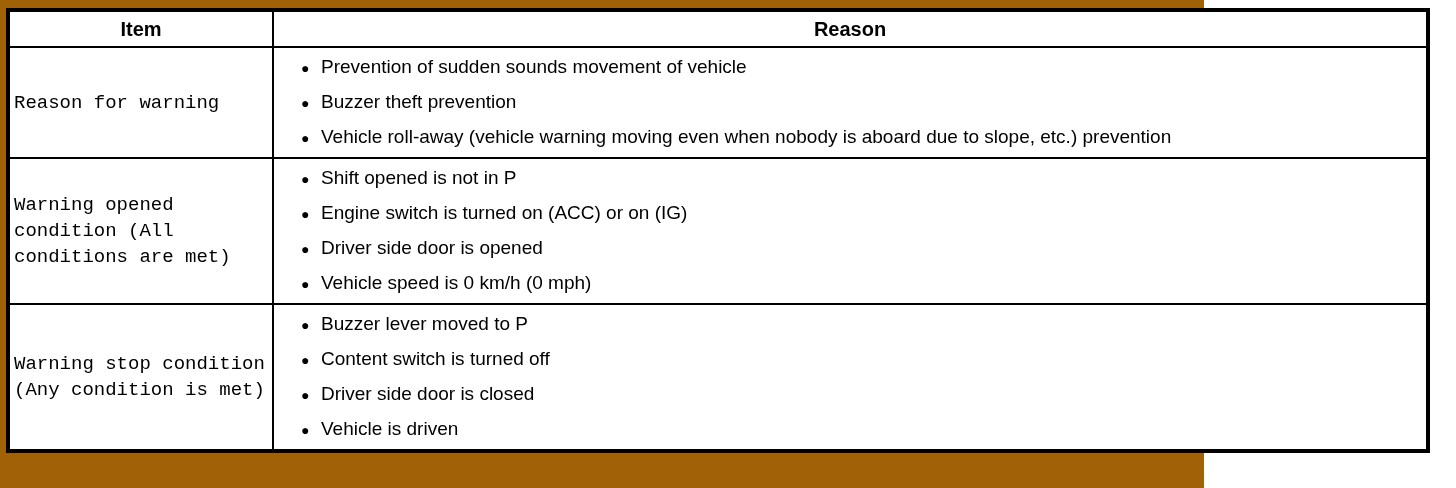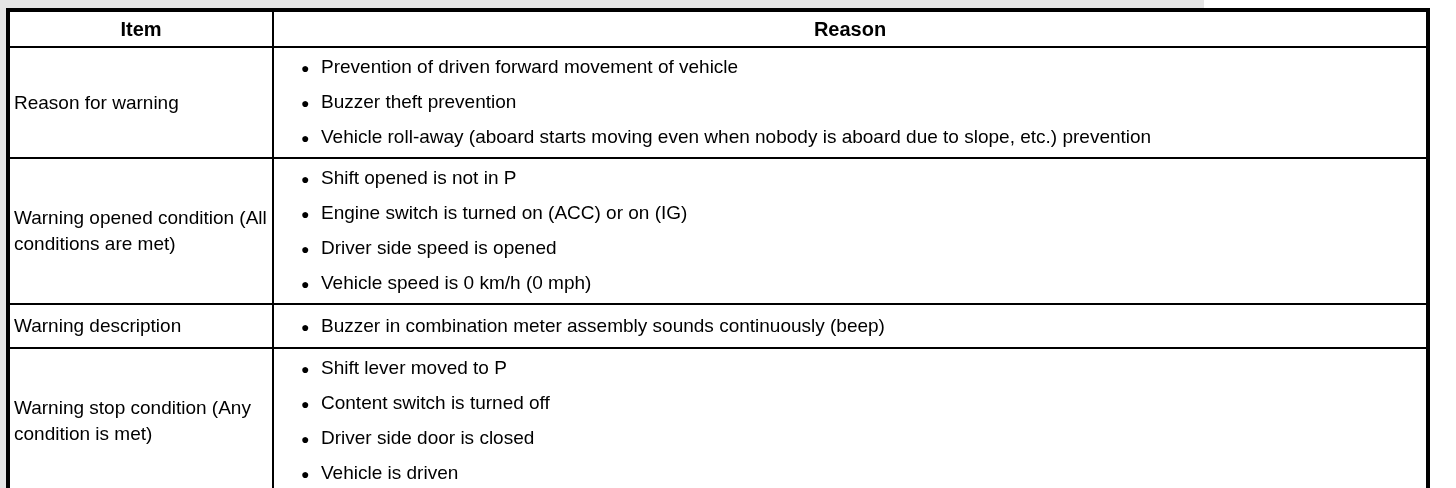--- a/index.html
+++ b/index.html
@@ -5,21 +5,21 @@
   html, body {
     margin: 0;
     padding: 0;
     background: #ffffff;
     font-family: "Liberation Sans", sans-serif;
     color: #000000;
   }
   .page {
     width: 1204px;
     height: 488px;
-    background: #e5e5e5;
+    background: #a16207;
     box-sizing: border-box;
     padding: 8px 6px;
   }
   table.warning-table {
     border-collapse: collapse;
     table-layout: fixed;
     width: 1424px;
     background: #ffffff;
   }
   table.warning-table col.col-item { width: 265px; }
@@ -40,20 +40,21 @@
   }
   tbody tr:nth-child(1) { height: 110px; }
   tbody tr:nth-child(2) { height: 136px; }
   tbody tr:nth-child(3) { height: 44px; }
   tbody tr:nth-child(4) { height: 136px; }
   td.item-cell {
     vertical-align: middle;
     font-size: 19px;
     line-height: 26px;
     padding: 2px 0 2px 4px;
+    font-family: Liberation Mono, monospace;
   }
   td.content-cell {
     vertical-align: middle;
     padding: 2px 4px 2px 27px;
   }
   ul.bullet-list {
     list-style: none;
     margin: 0;
     padding: 0;
   }
@@ -84,74 +85,63 @@
         <th>Reason</th>
       </tr>
     </thead>
     <tbody>
         <tr>
           <td class="item-cell">Reason for warning</td>
           <td class="content-cell">
             <ul class="bullet-list">
               <li>
                 <span class="bullet">●</span>
-                <span>Prevention of driven forward movement of vehicle</span>
+                <span>Prevention of sudden sounds movement of vehicle</span>
               </li>
               <li>
                 <span class="bullet">●</span>
                 <span>Buzzer theft prevention</span>
               </li>
               <li>
                 <span class="bullet">●</span>
-                <span>Vehicle roll-away (aboard starts moving even when nobody is aboard due to slope, etc.) prevention</span>
+                <span>Vehicle roll-away (vehicle warning moving even when nobody is aboard due to slope, etc.) prevention</span>
               </li>
             </ul>
           </td>
         </tr>
         <tr>
           <td class="item-cell">Warning opened condition (All conditions are met)</td>
           <td class="content-cell">
             <ul class="bullet-list">
               <li>
                 <span class="bullet">●</span>
                 <span>Shift opened is not in P</span>
               </li>
               <li>
                 <span class="bullet">●</span>
                 <span>Engine switch is turned on (ACC) or on (IG)</span>
               </li>
               <li>
                 <span class="bullet">●</span>
-                <span>Driver side speed is opened</span>
+                <span>Driver side door is opened</span>
               </li>
               <li>
                 <span class="bullet">●</span>
                 <span>Vehicle speed is 0 km/h (0 mph)</span>
-              </li>
-            </ul>
-          </td>
-        </tr>
-        <tr>
-          <td class="item-cell">Warning description</td>
-          <td class="content-cell">
-            <ul class="bullet-list">
-              <li>
-                <span class="bullet">●</span>
-                <span>Buzzer in combination meter assembly sounds continuously (beep)</span>
               </li>
             </ul>
           </td>
         </tr>
         <tr>
           <td class="item-cell">Warning stop condition (Any condition is met)</td>
           <td class="content-cell">
             <ul class="bullet-list">
               <li>
                 <span class="bullet">●</span>
-                <span>Shift lever moved to P</span>
+                <span>Buzzer lever moved to P</span>
               </li>
               <li>
                 <span class="bullet">●</span>
                 <span>Content switch is turned off</span>
               </li>
               <li>
                 <span class="bullet">●</span>
                 <span>Driver side door is closed</span>
               </li>
               <li>

